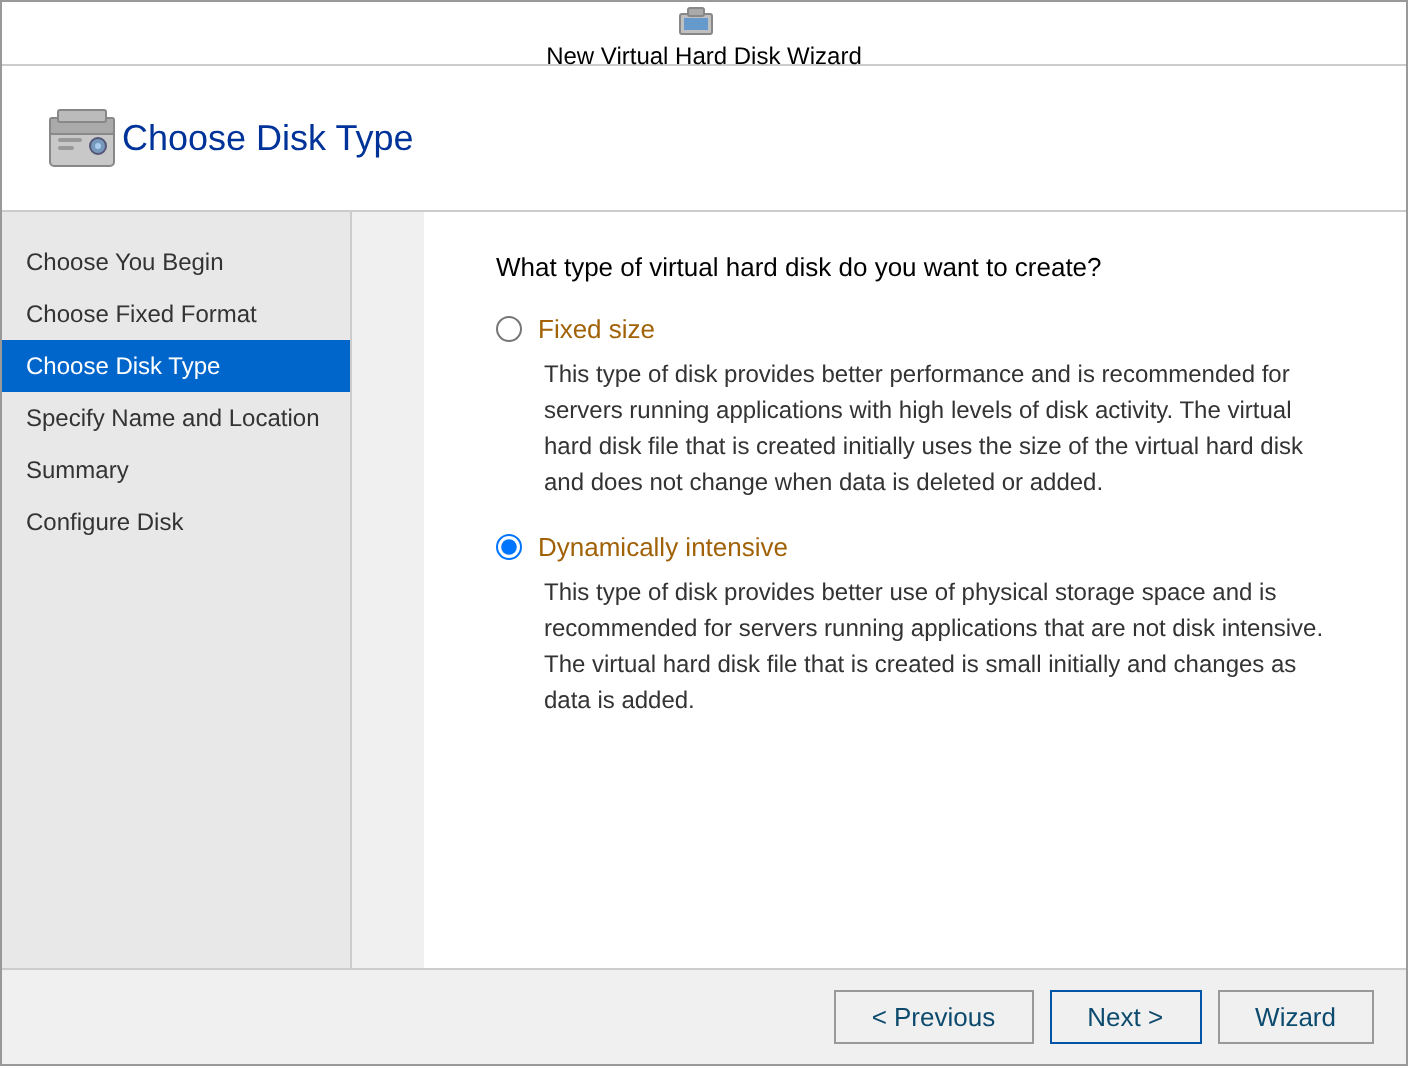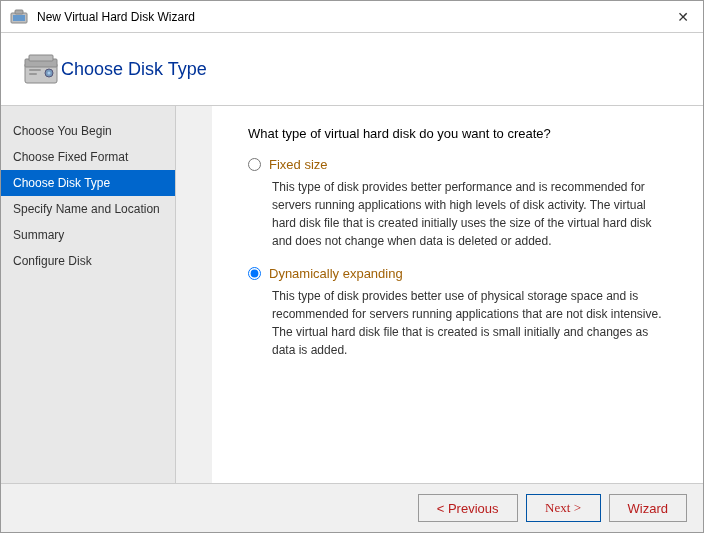--- a/index.html
+++ b/index.html
@@ -22,20 +22,21 @@
       flex-direction: column;
     }
     .title-bar {
       background: #fff;
       height: 32px;
       display: flex;
       align-items: center;
       padding: 0 8px;
       border-bottom: 1px solid #ccc;
       flex-shrink: 0;
+      flex-direction: column;
     }
     .title-bar-icon {
       width: 20px;
       height: 20px;
       margin-right: 8px;
       flex-shrink: 0;
     }
     .title-bar-text {
       flex: 1;
       font-size: 12px;
@@ -130,27 +131,26 @@
       justify-content: flex-end;
       gap: 8px;
       flex-shrink: 0;
     }
     .btn {
       padding: 5px 18px;
       font-size: 13px;
       cursor: pointer;
       border: 1px solid #999;
       background: #f0f0f0;
-      color: #b91c1c;
+      color: #0c4a6e;
       min-width: 75px;
     }
     .btn-next {
       border: 1px solid #0054a6;
       background: #f0f0f0;
-      font-family: Liberation Serif, serif;
     }
     
     .disk-icon-svg { width: 40px; height: 40px; }
   </style>
 </head>
 <body>
 
 <div class="window">
 
   <div class="title-bar">
@@ -196,21 +196,21 @@
         <label class="option-label">
           <input type="radio" name="disk-type" style="">
           <span>Fixed size</span>
         </label>
         <p class="option-description">This type of disk provides better performance and is recommended for servers running applications with high levels of disk activity. The virtual hard disk file that is created initially uses the size of the virtual hard disk and does not change when data is deleted or added.</p>
       </div>
 
       <div class="option-group">
         <label class="option-label">
           <input type="radio" name="disk-type" checked="" style="">
-          <span>Dynamically expanding</span>
+          <span>Dynamically intensive</span>
         </label>
         <p class="option-description">This type of disk provides better use of physical storage space and is recommended for servers running applications that are not disk intensive. The virtual hard disk file that is created is small initially and changes as data is added.</p>
       </div>
     </div>
   </div>
 
   <div class="footer">
     <button class="btn">&lt; Previous</button>
     <button class="btn btn-next">Next &gt;</button>
     <button class="btn">Wizard</button>

